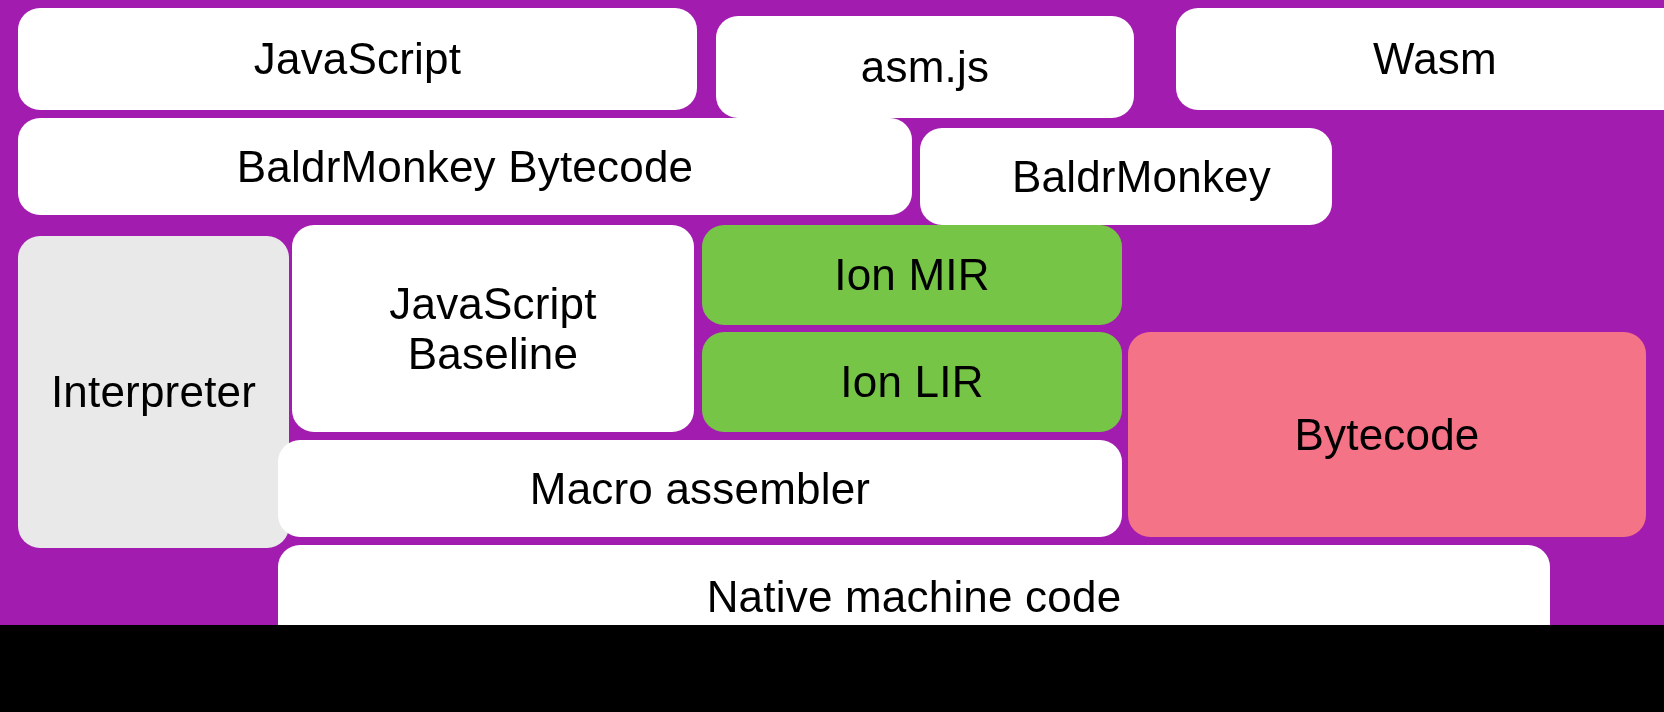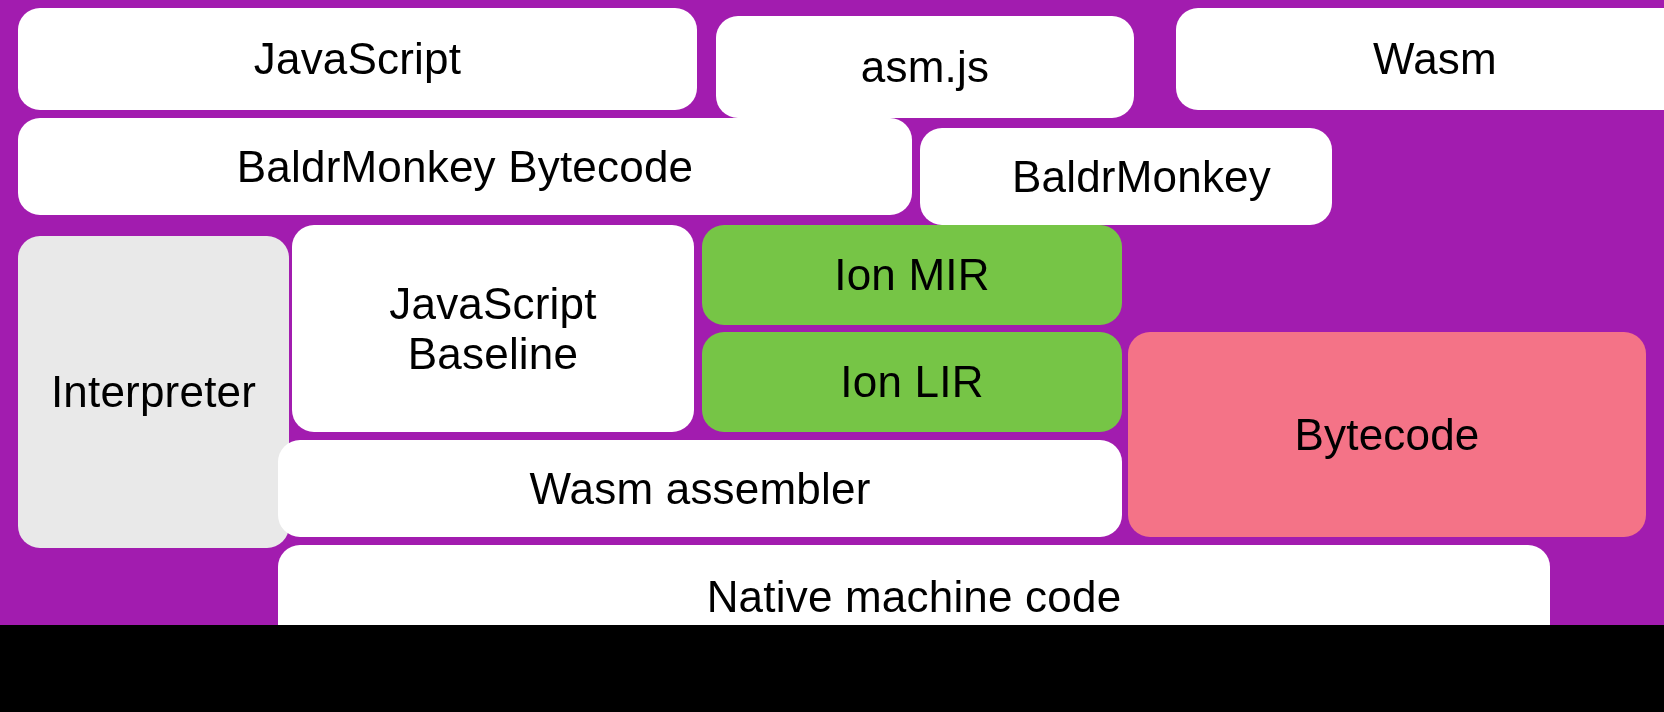--- a/index.html
+++ b/index.html
@@ -46,15 +46,15 @@
     <div class="node fill-white" style="left: 702px; top: 16px; width: 418px; height: 102px; margin-left: 14px;"><span>asm.js</span></div>
     <div class="node fill-white" style="left: 1176px; top: 8px; width: 518px; height: 102px;"><span>Wasm</span></div>
     <div class="node fill-white" style="left: 18px; top: 118px; width: 894px; height: 97px;"><span>BaldrMonkey Bytecode</span></div>
     <div class="node fill-white" style="left: 920px; top: 128px; width: 412px; height: 97px; padding-left: 41px;"><span>BaldrMonkey</span></div>
     <div class="node fill-gray" style="left: 18px; top: 225px; width: 271px; height: 312px; margin-top: 11px;"><span>Interpreter</span></div>
     <div class="node fill-white" style="left: 292px; top: 225px; width: 402px; height: 207px;"><span>JavaScript
 Baseline</span></div>
     <div class="node fill-green" style="left: 702px; top: 225px; width: 420px; height: 100px;"><span>Ion MIR</span></div>
     <div class="node fill-green" style="left: 702px; top: 332px; width: 420px; height: 100px;"><span>Ion LIR</span></div>
     <div class="node fill-pink" style="left: 1128px; top: 332px; width: 518px; height: 205px;"><span>Bytecode</span></div>
-    <div class="node fill-white" style="left: 278px; top: 440px; width: 844px; height: 97px;"><span>Wasm assembler</span></div>
+    <div class="node fill-white" style="left: 278px; top: 440px; width: 844px; height: 97px;"><span>Macro assembler</span></div>
     <div class="node fill-white" style="left: 278px; top: 545px; width: 1272px; height: 103px;"><span>Native machine code</span></div>
   </div>
 
 </body></html>

